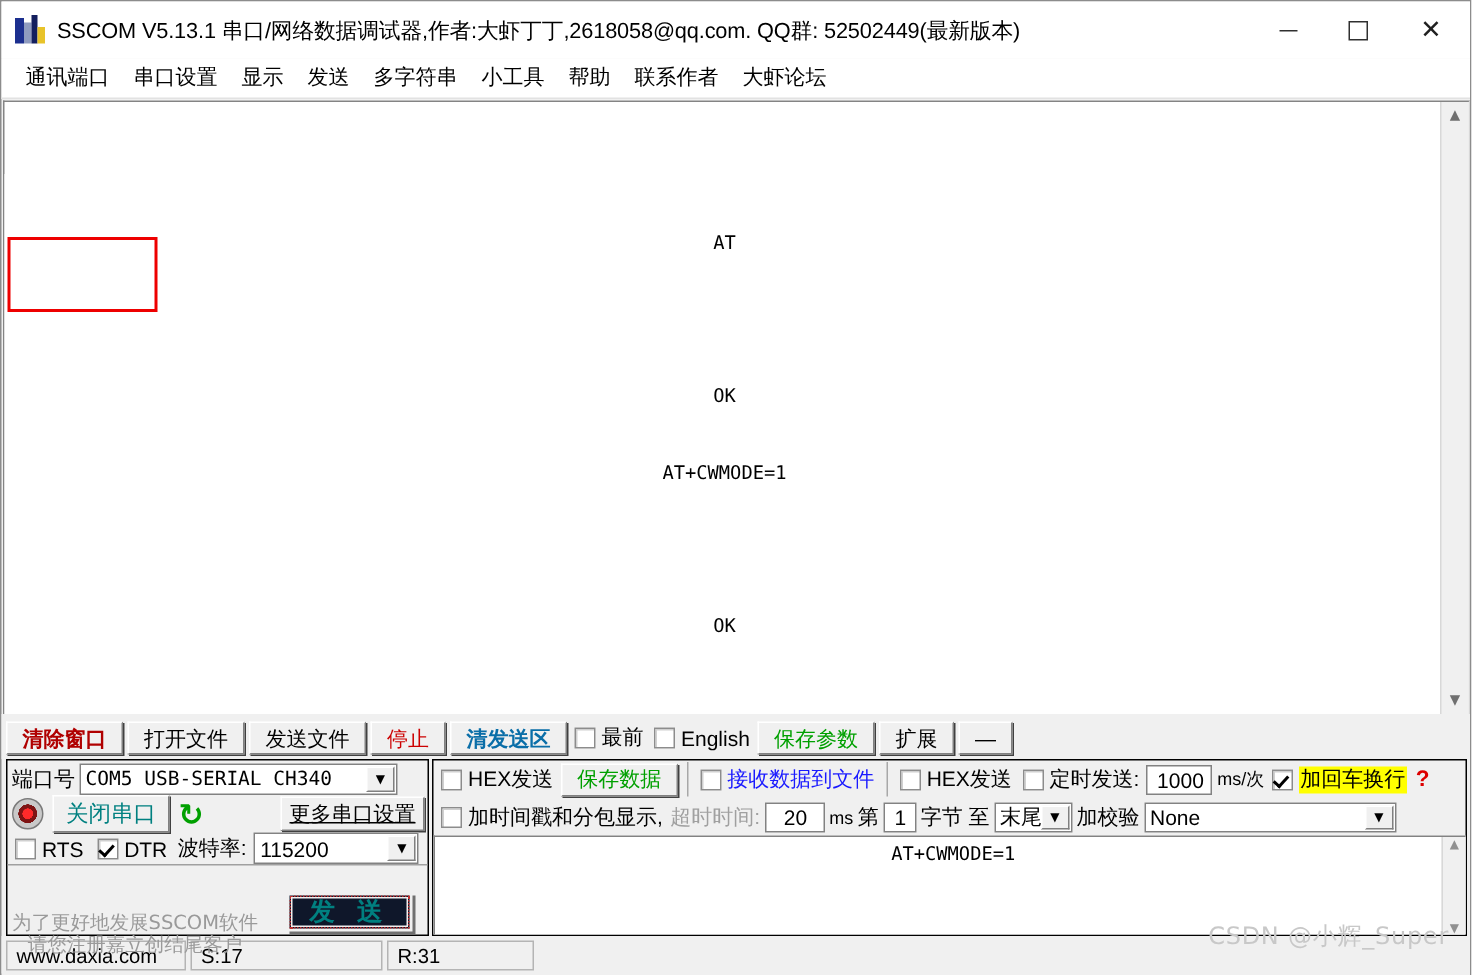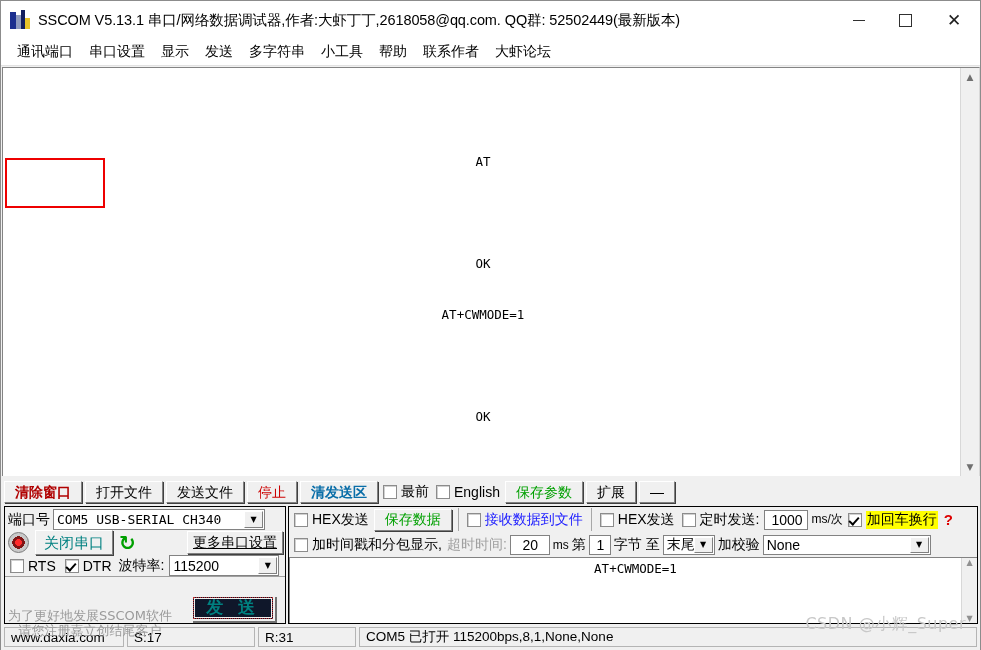--- a/index.html
+++ b/index.html
@@ -495,17 +495,16 @@
         </div>
       </div>
     </div>
   </div>
 
 
   <div class="statusbar">
     <div class="st-cell st-url">www.daxia.com</div>
     <div class="st-cell st-s">S:17</div>
     <div class="st-cell st-r">R:31</div>
-    <div class="st-cell st-conn">COM5 已打开  115200bps,8,1,None,None</div>
   </div>
 
   <div class="watermark">CSDN @小辉_Super</div>
 </div>
 
 </body></html>

